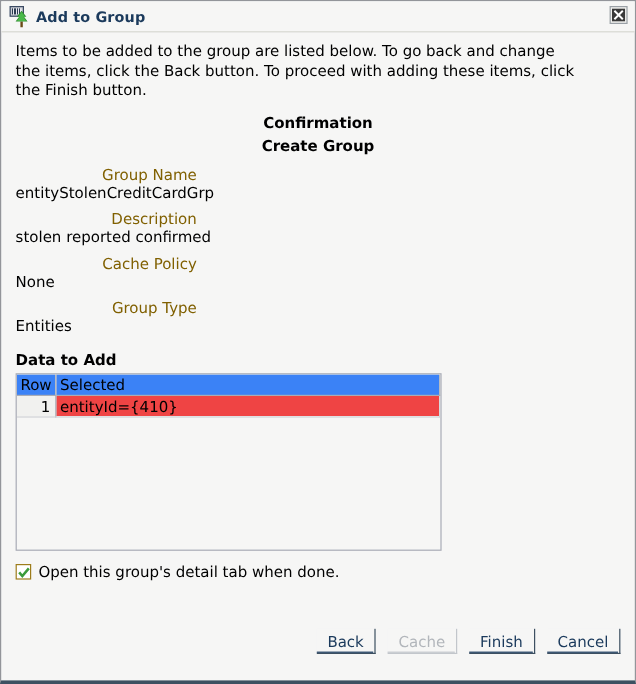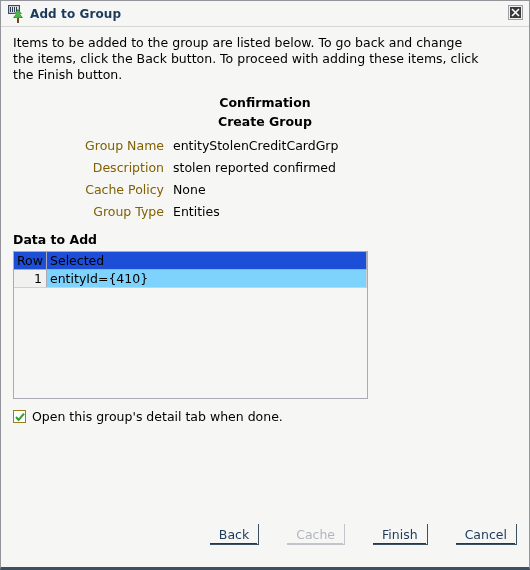--- a/index.html
+++ b/index.html
@@ -99,20 +99,21 @@
     margin-top: 4px;
   }
   
   .fields {
     margin-top: 9px;
   }
   .field-row {
     display: flex;
     align-items: baseline;
     margin-bottom: 7px;
+    flex-direction: column;
   }
   .field-label {
     width: 160px;
     text-align: right;
     font-size: 12.5px;
     color: #806000;
     padding-right: 9px;
     box-sizing: border-box;
     white-space: nowrap;
   }
@@ -137,36 +138,36 @@
     box-sizing: border-box;
     overflow: hidden;
   }
   table.grid {
     border-collapse: collapse;
     width: 100%;
     table-layout: fixed;
     font-size: 12.5px;
   }
   table.grid th {
-    background: #1d4ed8;
+    background: #3b82f6;
     border-right: 1px solid #a9acb6;
     border-bottom: 1px solid #a9acb6;
     font-weight: normal;
     text-align: left;
     padding: 1px 3px;
     height: 15px;
     color: #000;
     white-space: nowrap;
     overflow: hidden;
   }
   table.grid th.col-row {
     width: 26px;
   }
   table.grid td {
-    background: #7dd3fc;
+    background: #ef4444;
     border-right: 1px solid #cfd1d6;
     border-bottom: 1px solid #cfd1d6;
     padding: 1px 3px;
     height: 15px;
     color: #000;
     white-space: nowrap;
     overflow: hidden;
   }
   table.grid td.col-row {
     background: #f1f1ef;
@@ -197,21 +198,21 @@
     font-size: 12.5px;
     color: #000;
     white-space: nowrap;
   }
   
   .btn-bar {
     position: absolute;
     right: 12px;
     bottom: 22px;
     display: flex;
-    gap: 28px;
+    gap: 10px;
     align-items: flex-end;
   }
   .btn {
     min-width: 48px;
     height: 21px;
     padding: 0 9px;
     box-sizing: border-box;
     background: #f6f6f5;
     border: none;
     border-right: 1px solid #3d5061;

